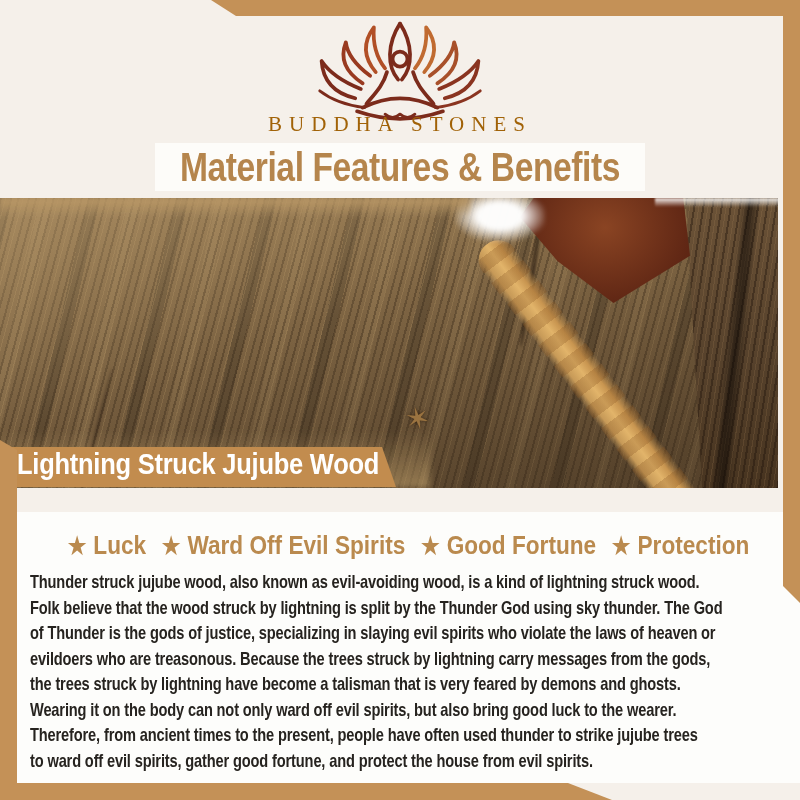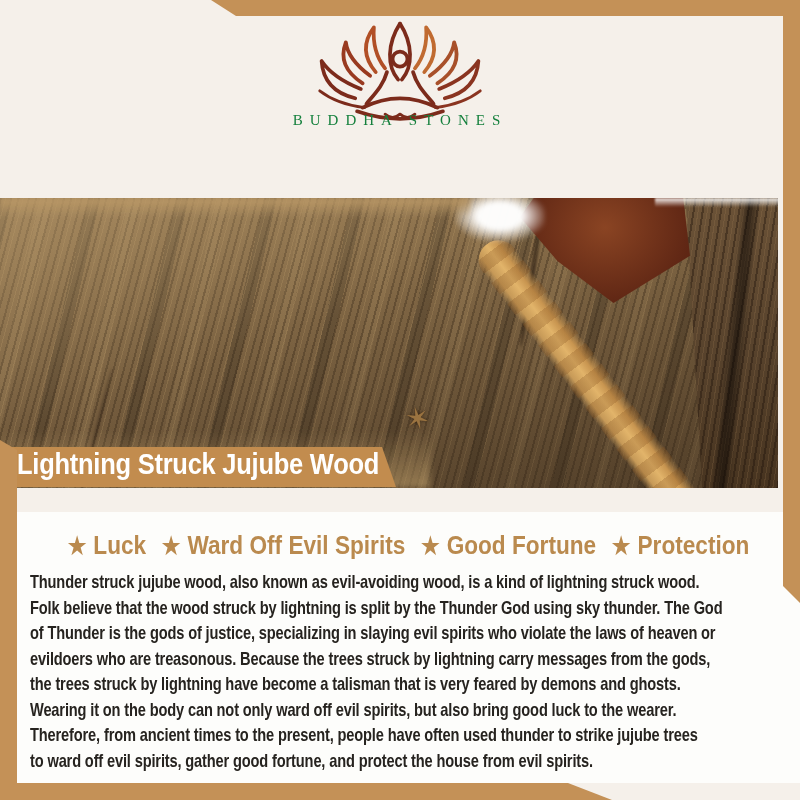--- a/index.html
+++ b/index.html
@@ -13,21 +13,21 @@
   .ribbon-right{left:783px;top:0;width:17px;height:603px;
     clip-path:polygon(0 0,100% 0,100% 100%,0 calc(100% - 17px));}
   .ribbon-left{left:0;top:440px;width:17px;height:360px;
     clip-path:polygon(0 0,17px 10px,17px 100%,0 100%);}
   .ribbon-bottom{left:0;top:783px;width:612px;height:17px;
     clip-path:polygon(0 0,568px 0,612px 17px,0 17px);}
 
   
   .logo-wrap{position:absolute;left:0;top:18px;width:800px;display:flex;justify-content:center;z-index:2;}
   .brand{position:absolute;left:0;top:112px;width:800px;text-align:center;z-index:2;
-    font-family:"Liberation Serif",serif;font-size:15px;letter-spacing:7px;color:#15803d;}
+    font-family:"Liberation Serif",serif;font-size:21px;letter-spacing:7px;color:#a16207;}
   .title-box{position:absolute;left:155px;top:143px;width:490px;height:48px;background:#fdfcf9;z-index:2;
     display:flex;align-items:center;justify-content:center;}
   .title-box span{font-size:40px;font-weight:bold;color:#b5854c;white-space:nowrap;
     transform:scaleX(.84);transform-origin:center;letter-spacing:-.5px;}
 
   
   .photo{position:absolute;left:0;top:198px;width:778px;height:290px;overflow:hidden;z-index:1;background:#7d6442;}
   .grain-main{position:absolute;inset:0;
     background:
       linear-gradient(160deg,rgba(193,162,114,.55),rgba(130,104,70,.08) 42%,rgba(56,41,25,.42) 88%),
@@ -109,20 +109,23 @@
       <path d="M86,58 C82,72 74,80 64,92" stroke="#7c2b1b" stroke-width="4"></path>
       <path d="M114,58 C118,72 126,80 136,92" stroke="#7c2b1b" stroke-width="4"></path>
       <path d="M60,96 Q100,76 140,96" stroke="#7c2b1b" stroke-width="4"></path>
       <path d="M54,100 Q100,116 146,100" stroke="#7c2b1b" stroke-width="4"></path>
       <path d="M84,103 q8,7 16,0" stroke="#7c2b1b" stroke-width="3"></path>
       <path d="M100,103 q8,7 16,0" stroke="#7c2b1b" stroke-width="3"></path>
     </svg>
   </div>
   <div class="brand">BUDDHA STONES</div>
 
+  <div class="title-box">
+    <span>Material Features &amp; Benefits</span>
+  </div>
 
   <div class="photo">
     <div class="grain-main"></div>
     <div class="shade-bottom"></div>
     <div class="crack1"></div>
     <div class="crack2"></div>
     <div class="right-plank"></div>
     <div class="gold-band"></div>
     <div class="red-chunk"></div>
     <div class="white-patch"></div>

